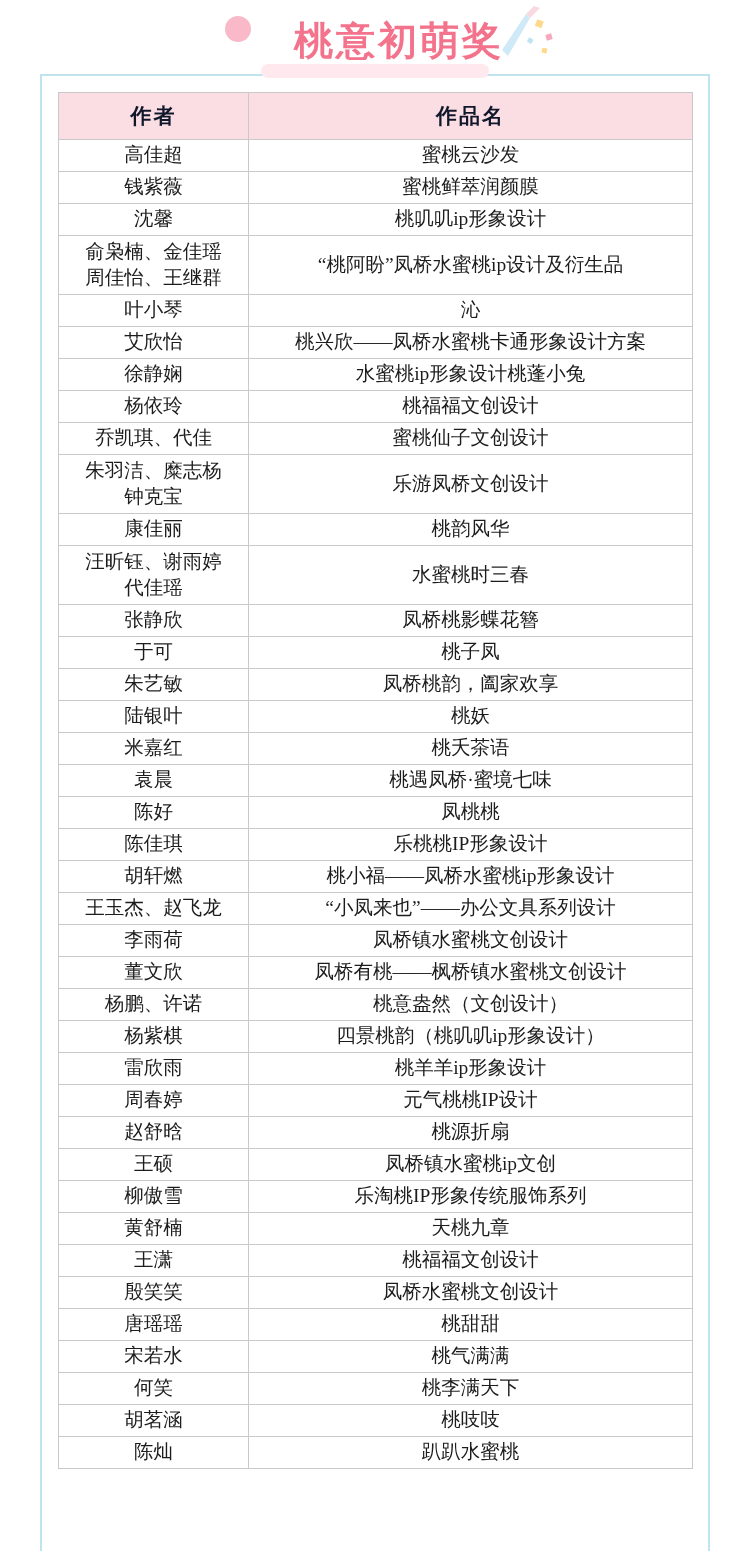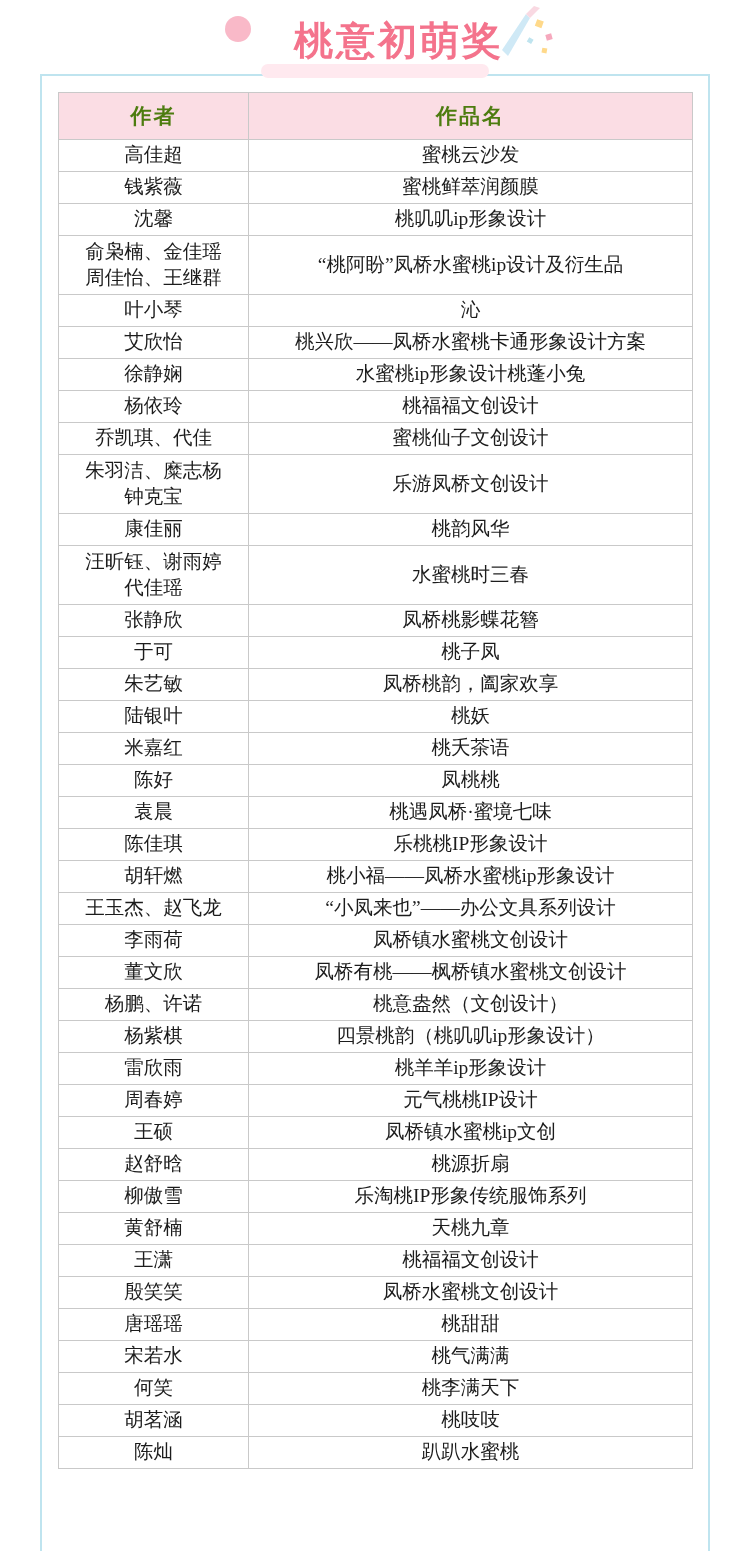--- a/index.html
+++ b/index.html
@@ -90,21 +90,21 @@
     width: 634px;
     border-collapse: collapse;
     table-layout: fixed;
     border: 1px solid #c9c9c9;
   }
   table.list col.c-author { width: 190px; }
   table.list col.c-work { width: 444px; }
 
   table.list th {
     background: #fbdde4;
-    color: #4d7c0f;
+    color: #0f172a;
     font-weight: bold;
     font-size: 21px;
     height: 44px;
     border: 1px solid #c9c9c9;
     letter-spacing: 2px;
   }
   table.list td {
     border: 1px solid #c9c9c9;
     text-align: center;
     font-size: 19.5px;
@@ -233,28 +233,28 @@
           </tr>
           <tr>
             <td>陆银叶</td>
             <td>桃妖</td>
           </tr>
           <tr>
             <td>米嘉红</td>
             <td>桃夭茶语</td>
           </tr>
           <tr>
+            <td>袁晨</td>
+            <td>桃遇凤桥·蜜境七味</td>
+          </tr>
+          <tr>
             <td>陈好</td>
             <td>凤桃桃</td>
           </tr>
           <tr>
-            <td>袁晨</td>
-            <td>桃遇凤桥·蜜境七味</td>
-          </tr>
-          <tr>
             <td>陈佳琪</td>
             <td>乐桃桃IP形象设计</td>
           </tr>
           <tr>
             <td>胡轩燃</td>
             <td>桃小福——凤桥水蜜桃ip形象设计</td>
           </tr>
           <tr>
             <td>王玉杰、赵飞龙</td>
             <td>“小凤来也”——办公文具系列设计</td>
@@ -277,26 +277,26 @@
           </tr>
           <tr>
             <td>雷欣雨</td>
             <td>桃羊羊ip形象设计</td>
           </tr>
           <tr>
             <td>周春婷</td>
             <td>元气桃桃IP设计</td>
           </tr>
           <tr>
+            <td>赵舒晗</td>
+            <td>桃源折扇</td>
+          </tr>
+          <tr>
             <td>王硕</td>
             <td>凤桥镇水蜜桃ip文创</td>
-          </tr>
-          <tr>
-            <td>赵舒晗</td>
-            <td>桃源折扇</td>
           </tr>
           <tr>
             <td>柳傲雪</td>
             <td>乐淘桃IP形象传统服饰系列</td>
           </tr>
           <tr>
             <td>黄舒楠</td>
             <td>天桃九章</td>
           </tr>
           <tr>

